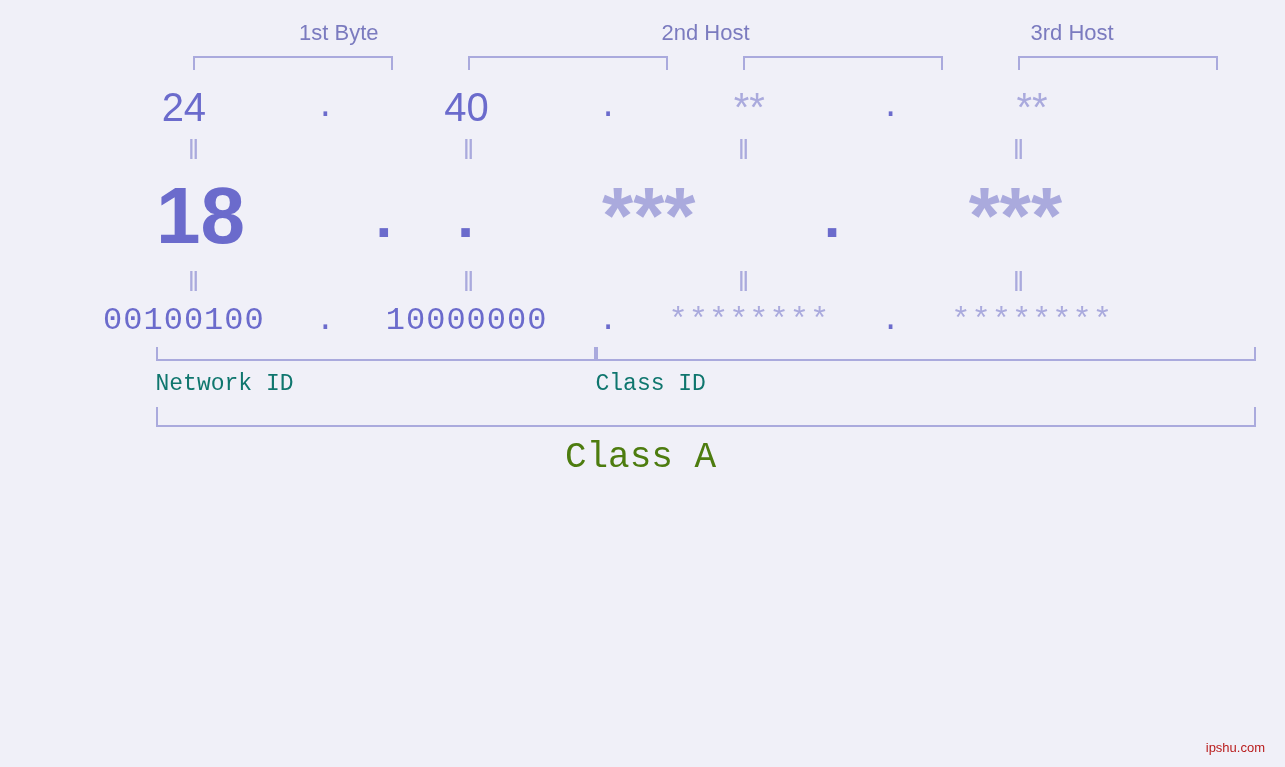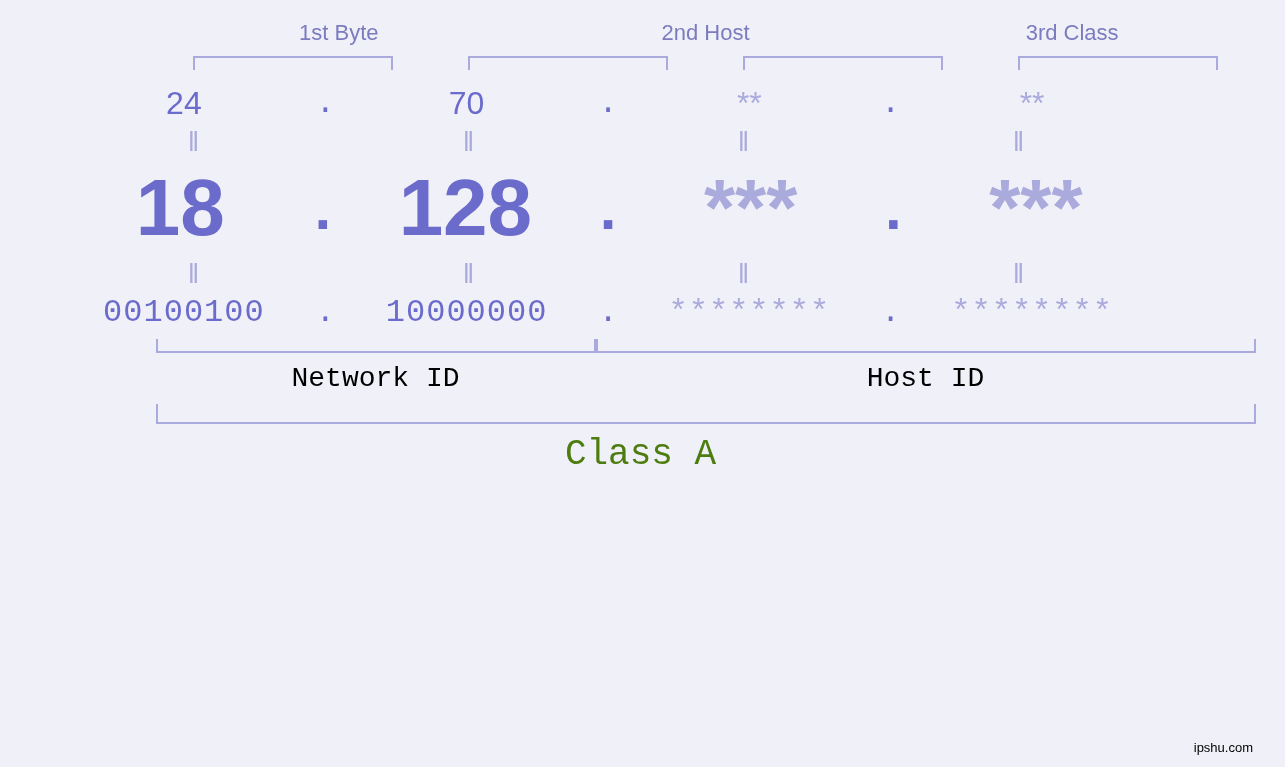--- a/index.html
+++ b/index.html
@@ -118,21 +118,21 @@
     }
 
     .dot-sep {
       color: #6b6bcc;
       font-size: 32px;
       margin: 0 -10px;
     }
 
     
     .hex-row .cell-value {
-      font-size: 32px;
+      font-size: 40px;
       font-family: Arial, sans-serif;
     }
 
     
     .dec-row .cell-value {
       font-size: 80px;
       font-weight: bold;
       font-family: Arial, sans-serif;
     }
 
@@ -182,24 +182,24 @@
 
     
     .id-labels {
       display: flex;
       width: 1100px;
       margin-left: 130px;
       margin-top: 4px;
     }
 
     .id-label {
-      color: #000000;
-      font-size: 28px;
+      color: #0f766e;
+      font-size: 23px;
       font-family: 'Courier New', Courier, monospace;
-      text-align: center;
+      text-align: left;
     }
 
     .id-label-network {
       width: 440px;
     }
 
     .id-label-host {
       width: 660px;
     }
 
@@ -221,22 +221,22 @@
       font-size: 36px;
       font-family: 'Courier New', Courier, monospace;
       margin-top: 10px;
       width: 1285px;
     }
 
     
     .watermark {
       position: absolute;
       bottom: 12px;
-      right: 28px;
-      color: #000000;
+      right: 16px;
+      color: #b91c1c;
       font-size: 13px;
       font-family: Arial, sans-serif;
     }
 
     
     .dec-dot {
       color: #6b6bcc;
       font-size: 60px;
       font-weight: bold;
       font-family: Arial, sans-serif;
@@ -247,42 +247,42 @@
     }
   </style>
 </head>
 <body>
 
 <div class="container">
 
   <div class="byte-headers">
     <div class="byte-header">1st Byte</div>
     <div class="byte-header">2nd Host</div>
-    <div class="byte-header">3rd Class</div>
+    <div class="byte-header">3rd Host</div>
   </div>
 
   <div class="top-brackets">
     <div class="bracket-top"></div>
     <div class="bracket-top"></div>
     <div class="bracket-top"></div>
     <div class="bracket-top"></div>
   </div>
 
   <div style="display:flex; width:1285px; padding-left:40px; align-items: flex-start;">
 
 
     <div class="rows-container">
 
       <div class="data-row hex-row">
         <div class="cell">
           <span class="cell-value">24</span>
         </div>
         <span class="dot-sep">.</span>
         <div class="cell">
-          <span class="cell-value">70</span>
+          <span class="cell-value">40</span>
         </div>
         <span class="dot-sep">.</span>
         <div class="cell">
           <span class="cell-value masked">**</span>
         </div>
         <span class="dot-sep">.</span>
         <div class="cell">
           <span class="cell-value masked">**</span>
         </div>
       </div>
@@ -292,23 +292,20 @@
         <div class="equals-cell">‖</div>
         <div class="equals-cell">‖</div>
         <div class="equals-cell">‖</div>
       </div>
 
       <div class="data-row dec-row">
         <div class="cell">
           <span class="cell-value">18</span>
         </div>
         <span class="dec-dot">.</span>
-        <div class="cell">
-          <span class="cell-value">128</span>
-        </div>
         <span class="dec-dot">.</span>
         <div class="cell">
           <span class="cell-value masked">***</span>
         </div>
         <span class="dec-dot">.</span>
         <div class="cell">
           <span class="cell-value masked">***</span>
         </div>
       </div>
 
@@ -340,21 +337,21 @@
     </div>
   </div>
 
   <div style="position:relative; width:1100px; margin-left:130px; height:20px; margin-top:8px;">
     <div class="bracket-network"></div>
     <div class="bracket-host"></div>
   </div>
 
   <div class="id-labels">
     <div class="id-label id-label-network">Network ID</div>
-    <div class="id-label id-label-host">Host ID</div>
+    <div class="id-label id-label-host">Class ID</div>
   </div>
 
   <div class="full-bottom-bracket"></div>
 
   <div class="class-label">Class A</div>
 
   <div class="watermark">ipshu.com</div>
 
 </div>
 

